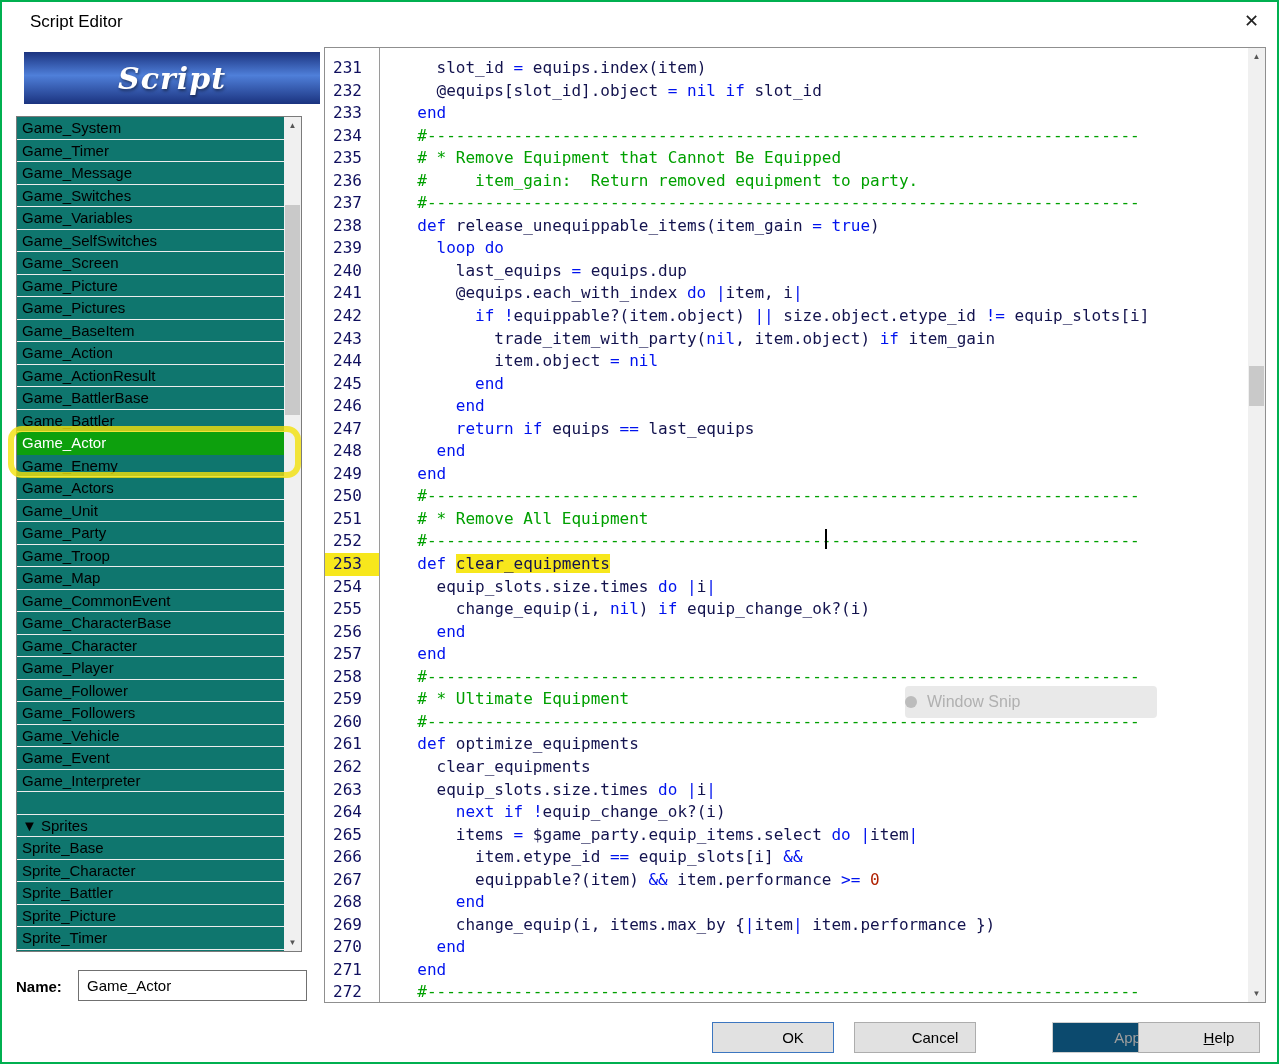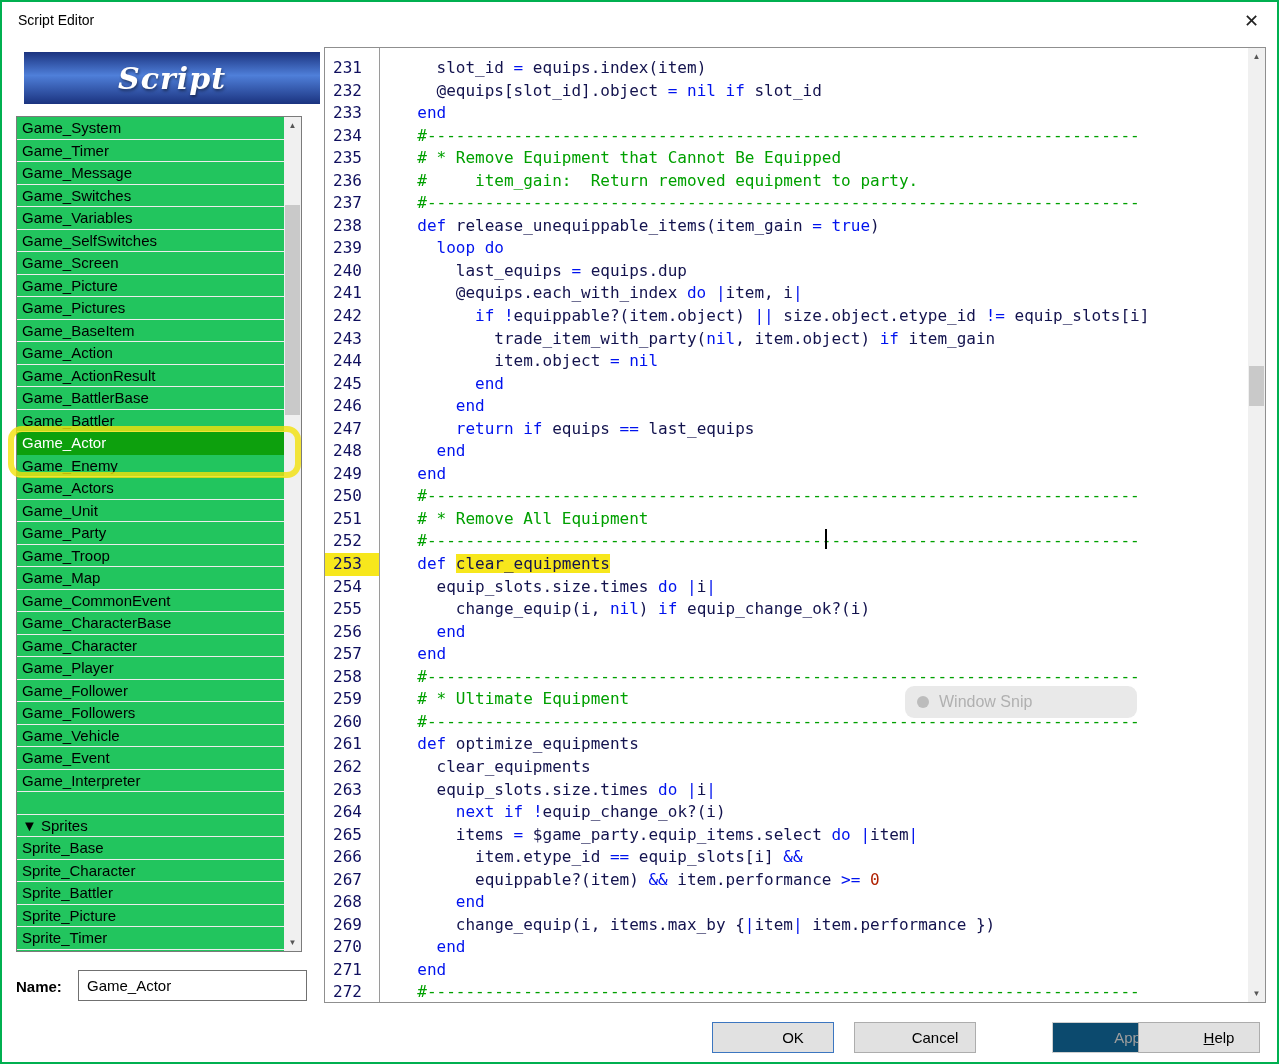--- a/index.html
+++ b/index.html
@@ -14,35 +14,35 @@
     --header-blue-light:#4f7fd9;
   }
   *{margin:0;padding:0}
   body{
     position:relative;width:1279px;height:1064px;margin:0;
     box-sizing:border-box;border:2px solid var(--border-green);
     background:#fff;overflow:hidden;
     font-family:"Liberation Sans",sans-serif;
   }
   .titlebar{position:absolute;left:0;top:0;right:0;height:40px;background:#fff}
-  .title{position:absolute;left:16px;top:10px;font-size:14px;color:#000}
+  .title{position:absolute;left:28px;top:10px;font-size:17px;color:#000}
   .close{position:absolute;right:18px;top:8px;font-size:18px;color:#222;cursor:pointer}
 
   .script-header{
     position:absolute;left:22px;top:50px;width:296px;height:52px;
     background:linear-gradient(180deg,var(--header-blue-dark) 0%,var(--header-blue-light) 45%,var(--header-blue-dark) 100%);
     display:flex;align-items:center;justify-content:center;
   }
   .script-header span{
     font-family:"DejaVu Serif",serif;font-style:italic;font-weight:bold;
     font-size:30px;color:#fff;letter-spacing:1px;
     text-shadow:1px 2px 3px rgba(0,0,0,.45);
   }
 
-  .listbox{position:absolute;left:14px;top:114px;width:286px;height:836px;border:1px solid #7b7b7b;background:#22c55e;box-sizing:border-box}
+  .listbox{position:absolute;left:14px;top:114px;width:286px;height:836px;border:1px solid #7b7b7b;background:#0f766e;box-sizing:border-box}
   .list-rows{position:absolute;left:0;top:0;right:17px;bottom:0;overflow:hidden}
   .list-row{
     height:22.5px;line-height:21.5px;font-size:15px;color:#000;
     padding-left:5px;border-bottom:1px solid #ececec;box-sizing:border-box;white-space:nowrap;cursor:default;
   }
   .list-row.selected{background:var(--selection-green);color:#fff;border-bottom-color:var(--selection-green)}
 
   .vscroll{position:absolute;top:0;bottom:0;right:0;width:17px;background:#f0f0f0}
   .sb-btn{position:absolute;left:0;width:17px;height:17px;font-size:8px;color:#555;display:flex;align-items:center;justify-content:center;cursor:pointer}
   .sb-btn.up{top:0}
@@ -76,23 +76,23 @@
   .code-line{height:22.55px;line-height:22.55px;white-space:pre}
   .tok-p{color:var(--code-navy)}
   .tok-k{color:var(--keyword-blue)}
   .tok-c{color:var(--comment-green)}
   .tok-n{color:var(--number-red)}
   .tok-h{color:var(--code-navy);background:var(--highlight-yellow)}
 
   .caret{position:absolute;left:823px;top:527px;width:2px;height:20px;background:#000}
 
   .snip{
-    position:absolute;left:903px;top:684px;width:232px;height:32px;box-sizing:border-box;
-    background:rgba(176,176,176,.28);border-radius:9px;
-    display:flex;align-items:center;gap:10px;padding-left:12px;
+    position:absolute;left:903px;top:684px;width:252px;height:32px;box-sizing:border-box;
+    background:rgba(176,176,176,.28);border-radius:4px;
+    display:flex;align-items:center;gap:10px;padding-left:0;
     font-size:16px;color:rgba(130,130,130,.55);
   }
   .snip-dot{width:12px;height:12px;border-radius:50%;background:rgba(120,120,120,.4);flex:0 0 auto}
 
   .btn{
     position:absolute;top:1020px;width:122px;height:31px;font-size:15px;
     font-family:"Liberation Sans",sans-serif;background:#e1e1e1;border:1px solid #adadad;color:#000;cursor:pointer;padding-left:40px;
   }
   .btn-ok{left:710px;border-color:#3c76c0}
   .btn-cancel{left:852px}

